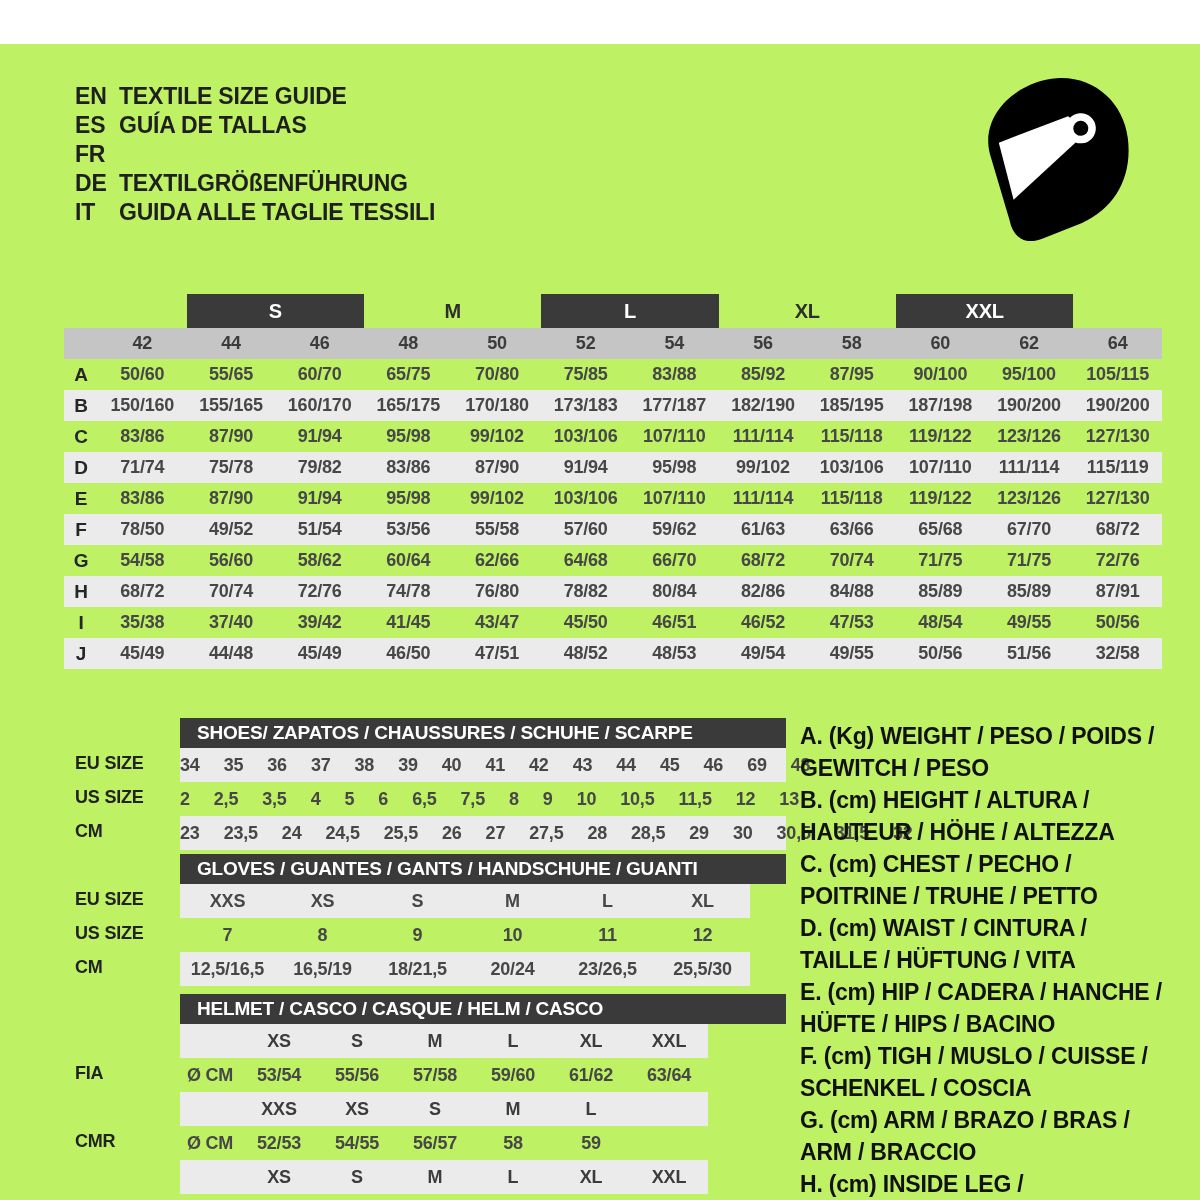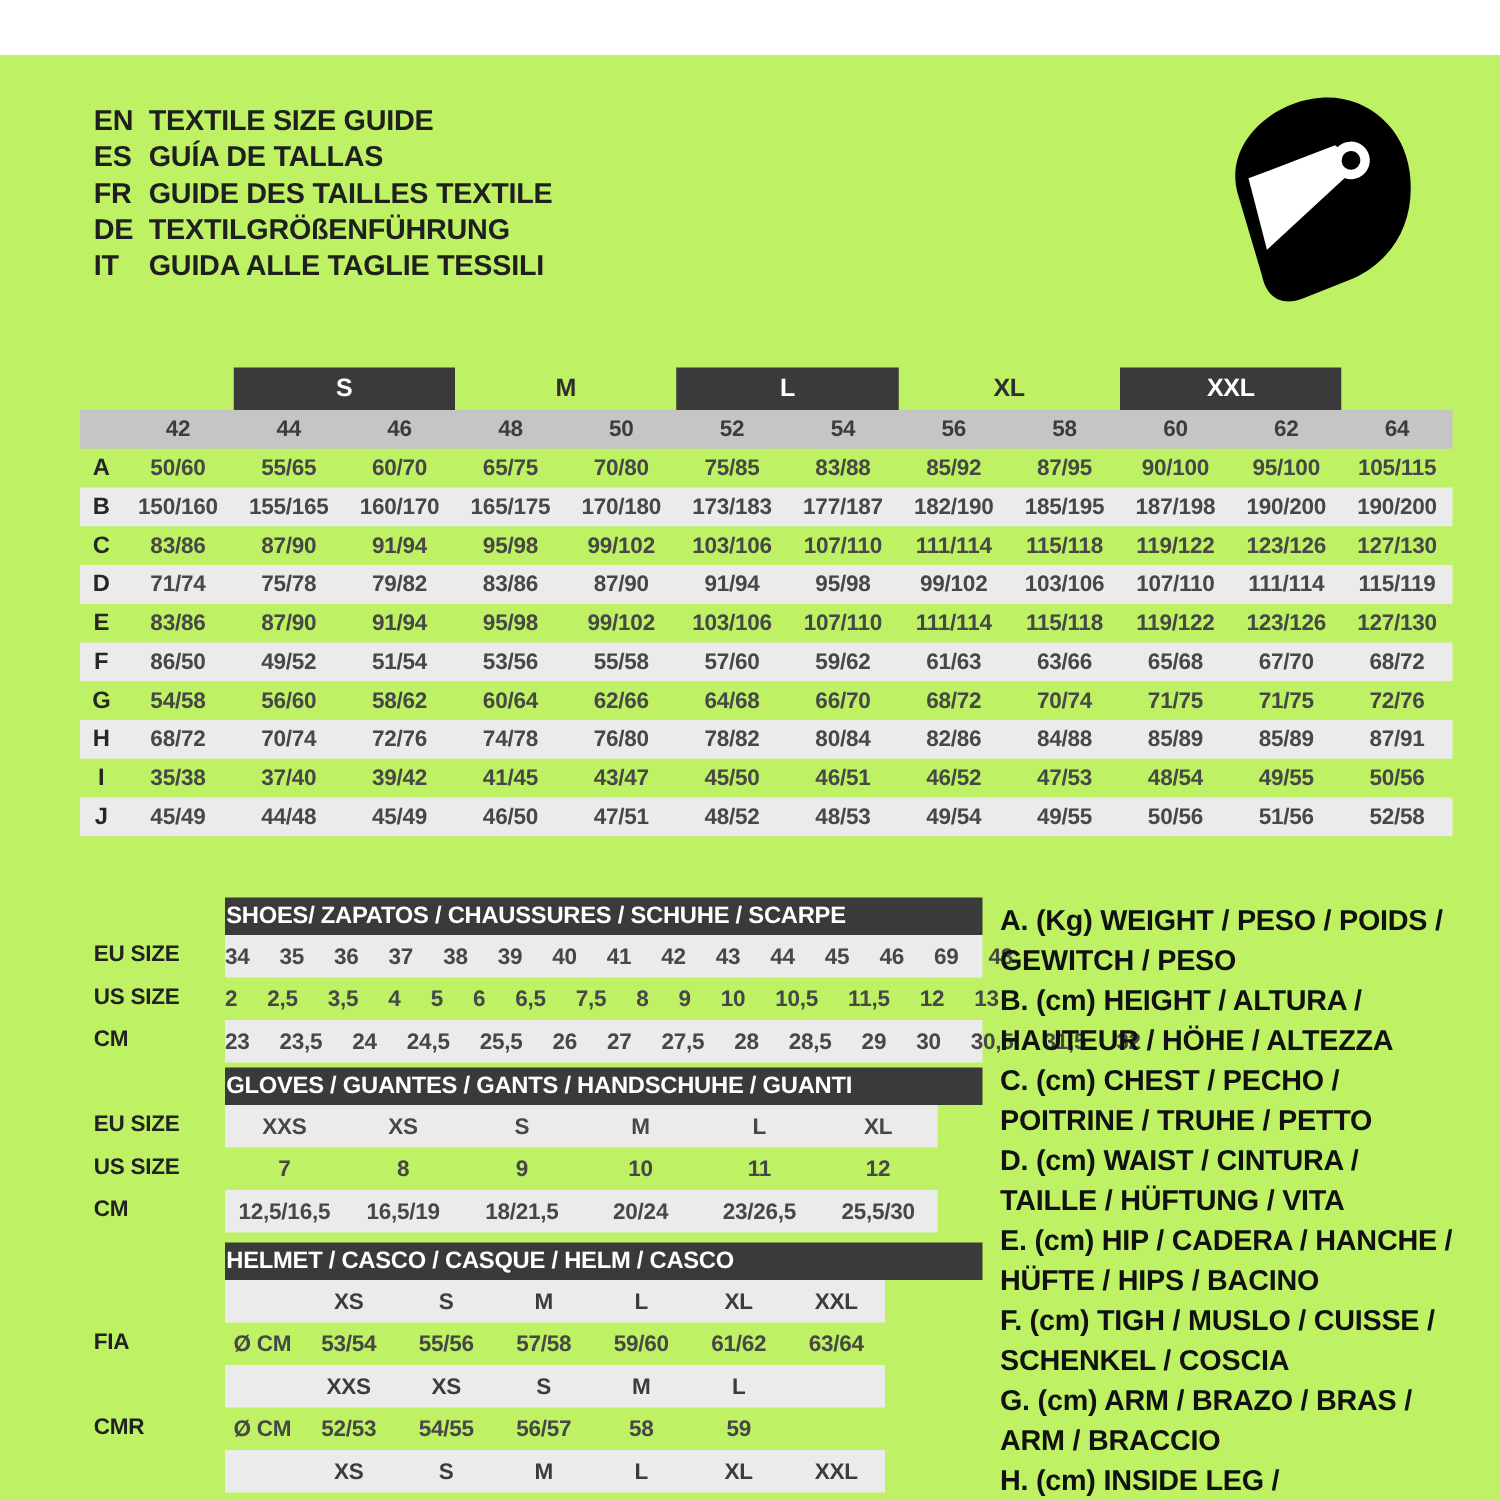--- a/index.html
+++ b/index.html
@@ -24,21 +24,21 @@
   .size-plain{grid-row:1;color:#2e2e2e;text-align:center;line-height:34px;font-size:20px;}
   .col-header{height:31px;background:#c5c5c5;}
   .col-header .val{color:#3c3c3c;}
   .mrow{height:31px;}
   .mrow.stripe{background:#ebebeb;}
   .letter{text-align:center;font-size:19px;color:#262626;}
   .val{text-align:center;font-size:18px;color:#474747;white-space:nowrap;}
   
   .sub{position:absolute;left:64px;width:722px;}
   .bar{margin-left:116px;height:30px;background:#3a3a3a;color:#fff;font-size:19px;
-       line-height:30px;padding-left:1px;white-space:nowrap;}
+       line-height:30px;padding-left:17px;white-space:nowrap;}
   .srow{position:relative;height:34px;}
   .srow .lab{position:absolute;left:11px;top:0;line-height:30px;font-size:18px;color:#222;white-space:nowrap;}
   .srow .vals{margin-left:116px;height:100%;display:grid;align-items:center;}
   .srow.stripe .vals{background:#ebebeb;}
   .shoes-vals{width:606px;grid-template-columns:repeat(15,1fr);gap:24px;}
   .gloves-vals{width:570px;grid-template-columns:repeat(6,1fr);}
   .helm-vals{width:528px;grid-template-columns:60px repeat(6,1fr);}
   .sub .val{font-size:18px;}
   .sizes-cell{font-size:18px;color:#3c3c3c;}
   
@@ -56,21 +56,20 @@
       <div class="lang-row">
         <span class="lang-code">EN</span>
         <span class="lang-title">TEXTILE SIZE GUIDE</span>
       </div>
       <div class="lang-row">
         <span class="lang-code">ES</span>
         <span class="lang-title">GUÍA DE TALLAS</span>
       </div>
       <div class="lang-row">
         <span class="lang-code">FR</span>
-        <span class="lang-title">GUIDE DES TAILLES TEXTILE</span>
       </div>
       <div class="lang-row">
         <span class="lang-code">DE</span>
         <span class="lang-title">TEXTILGRÖßENFÜHRUNG</span>
       </div>
       <div class="lang-row">
         <span class="lang-code">IT</span>
         <span class="lang-title">GUIDA ALLE TAGLIE TESSILI</span>
       </div>
     </div>
@@ -178,21 +177,21 @@
           <div class="val">103/106</div>
           <div class="val">107/110</div>
           <div class="val">111/114</div>
           <div class="val">115/118</div>
           <div class="val">119/122</div>
           <div class="val">123/126</div>
           <div class="val">127/130</div>
         </div>
         <div class="gridrow mrow stripe">
           <div class="letter">F</div>
-          <div class="val">86/50</div>
+          <div class="val">78/50</div>
           <div class="val">49/52</div>
           <div class="val">51/54</div>
           <div class="val">53/56</div>
           <div class="val">55/58</div>
           <div class="val">57/60</div>
           <div class="val">59/62</div>
           <div class="val">61/63</div>
           <div class="val">63/66</div>
           <div class="val">65/68</div>
           <div class="val">67/70</div>
@@ -249,21 +248,21 @@
           <div class="val">44/48</div>
           <div class="val">45/49</div>
           <div class="val">46/50</div>
           <div class="val">47/51</div>
           <div class="val">48/52</div>
           <div class="val">48/53</div>
           <div class="val">49/54</div>
           <div class="val">49/55</div>
           <div class="val">50/56</div>
           <div class="val">51/56</div>
-          <div class="val">52/58</div>
+          <div class="val">32/58</div>
         </div>
       </div>
   </div>
 
   <div class="sub" style="top:674px;">
     <div class="bar">SHOES/ ZAPATOS / CHAUSSURES / SCHUHE / SCARPE</div>
     <div id="shoesRows">
         <div class="srow stripe">
           <div class="lab">EU SIZE</div>
           <div class="vals shoes-vals">

